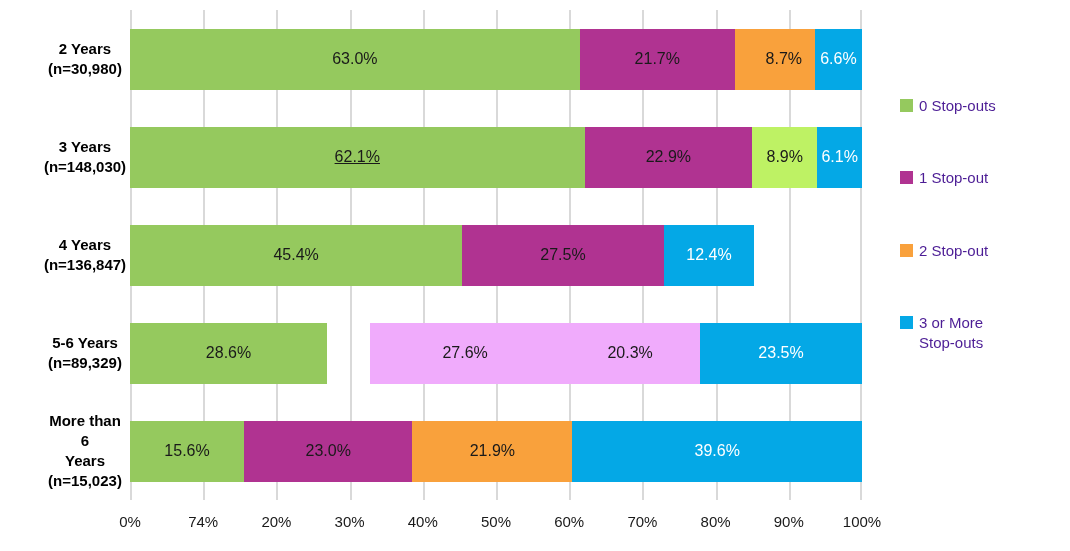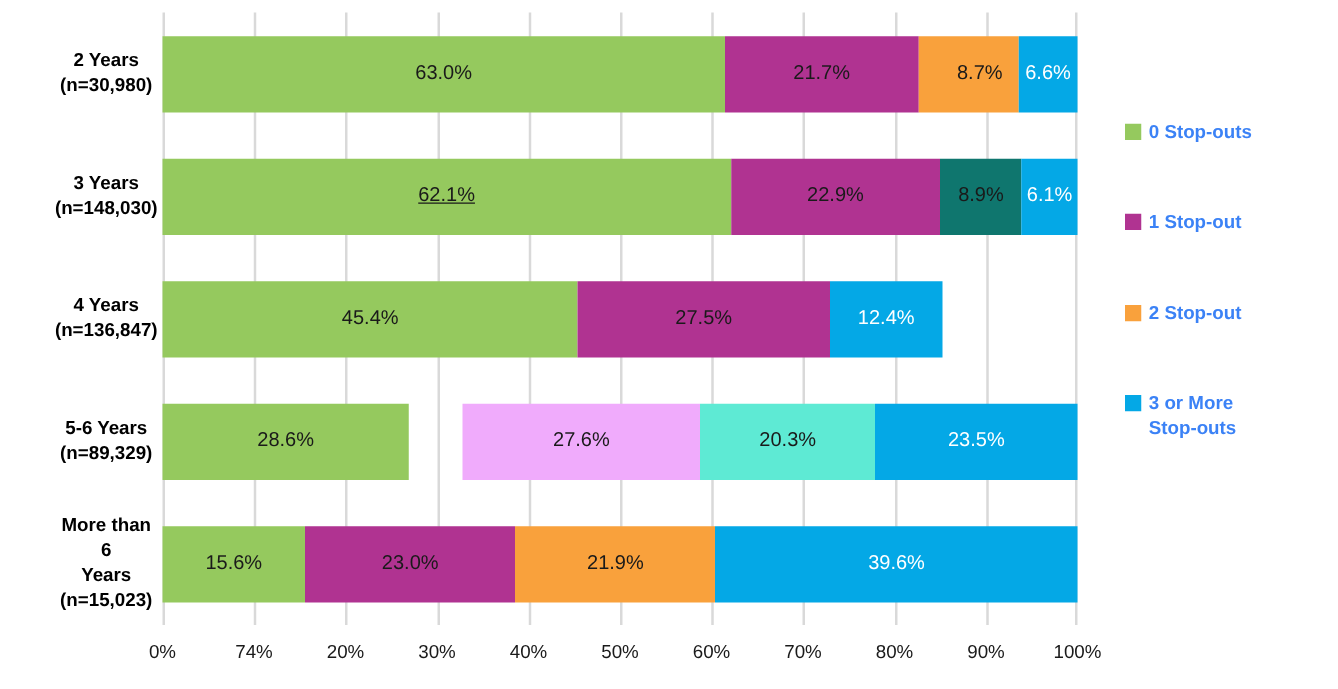--- a/index.html
+++ b/index.html
@@ -110,22 +110,22 @@
     margin-bottom:52px;
   }
   .legend-swatch{
     width:13px;height:13px;
     flex:0 0 13px;
     margin-top:3px;
     margin-right:6px;
   }
   .legend-text{
     font-size:15px;
-    font-weight:bold;
-    color:#3b82f6;
+    font-weight:normal;
+    color:#4c1d95;
     line-height:1.35;
     white-space:pre-line;
   }
 </style>
 </head>
 <body>
 
 <div id="chart-root">
 
   <div class="cat-labels">
@@ -181,21 +181,21 @@
             <span>6.6%</span>
           </div>
         </div>
         <div class="row">
           <div class="seg" style="width: 62.1%; background: rgb(149, 201, 94); text-decoration: underline;">
             <span>62.1%</span>
           </div>
           <div class="seg" style="width: 22.9%; background: rgb(176, 51, 145);">
             <span>22.9%</span>
           </div>
-          <div class="seg" style="width: 8.9%; background: #0f766e;">
+          <div class="seg" style="width: 8.9%; background: #bef264;">
             <span>8.9%</span>
           </div>
           <div class="seg light" style="width: 6.1%; background: rgb(4, 168, 230);">
             <span>6.1%</span>
           </div>
         </div>
         <div class="row">
           <div class="seg" style="width: 45.4%; background: rgb(149, 201, 94);">
             <span>45.4%</span>
           </div>
@@ -206,21 +206,21 @@
             <span>12.4%</span>
           </div>
         </div>
         <div class="row">
           <div class="seg" style="width: 28.6%; background: rgb(149, 201, 94);">
             <span>28.6%</span>
           </div>
           <div class="seg" style="width: 27.6%; background: #f0abfc; margin-left: 43px;">
             <span>27.6%</span>
           </div>
-          <div class="seg" style="width: 20.3%; background: #5eead4;">
+          <div class="seg" style="width: 20.3%; background: #f0abfc;">
             <span>20.3%</span>
           </div>
           <div class="seg light" style="width: 23.5%; background: rgb(4, 168, 230);">
             <span>23.5%</span>
           </div>
         </div>
         <div class="row">
           <div class="seg" style="width: 15.6%; background: rgb(149, 201, 94);">
             <span>15.6%</span>
           </div>

